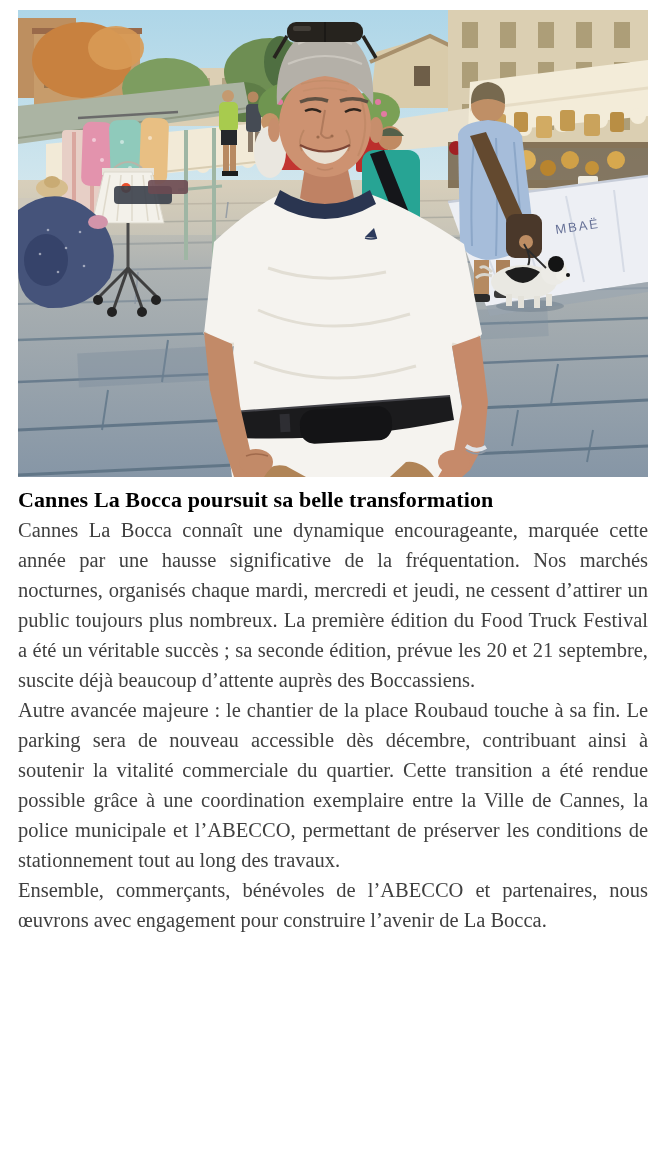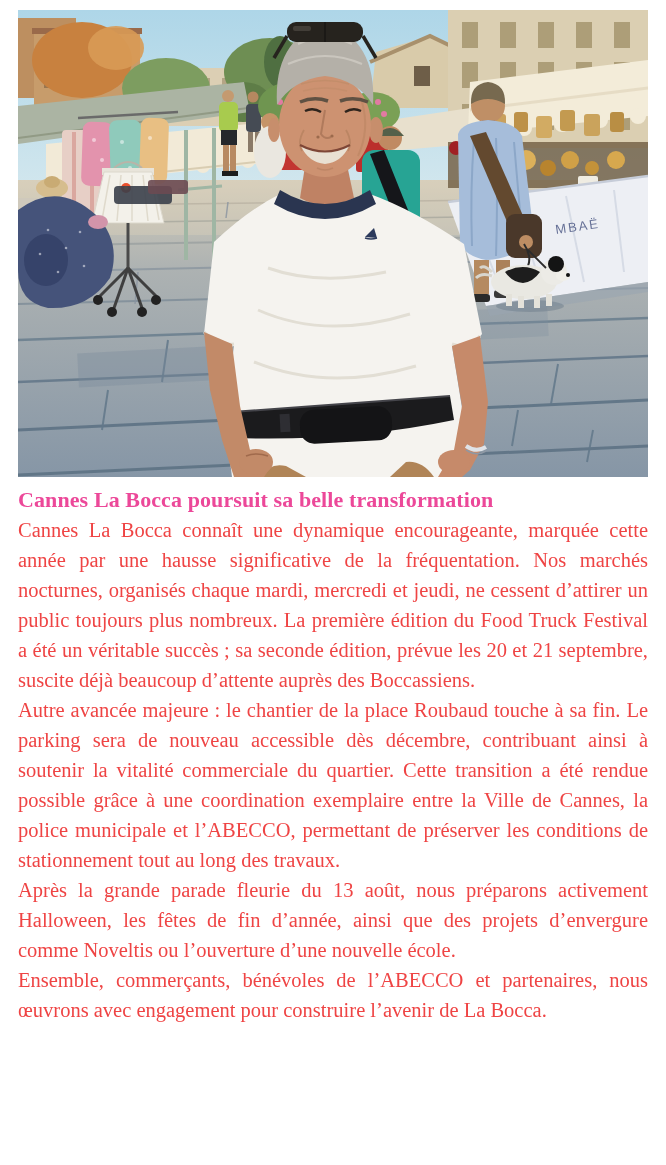--- a/index.html
+++ b/index.html
@@ -19,28 +19,28 @@
     margin: 0;
     width: 630px;
     height: 467px;
     line-height: 0;
   }
   figure.photo svg { display: block; }
   h1.headline {
     font-size: 22px;
     line-height: 30px;
     font-weight: bold;
-    color: #ec4899;
+    color: #000000;
     margin: 8px 0 0 0;
     letter-spacing: 0.1px;
   }
   article.body-text p {
     font-size: 20.5px;
     line-height: 30px;
-    color: #ef4444;
+    color: #404040;
     margin: 0;
     text-align: justify;
     text-justify: inter-word;
   }
 </style>
 </head>
 <body>
 
 <div class="page">
 
@@ -461,17 +461,16 @@
         </g>
       </g>
     </svg>
   </figure>
 
   <h1 class="headline">Cannes La Bocca poursuit sa belle transformation</h1>
 
   <article class="body-text">
     <p>Cannes La Bocca connaît une dynamique encourageante, marquée cette année par une hausse significative de la fréquentation. Nos marchés nocturnes, organisés chaque mardi, mercredi et jeudi, ne cessent d’attirer un public toujours plus nombreux. La première édition du Food Truck Festival a été un véritable succès&nbsp;; sa seconde édition, prévue les 20 et 21 septembre, suscite déjà beaucoup d’attente auprès des Boccassiens.</p>
     <p>Autre avancée majeure&nbsp;: le chantier de la place Roubaud touche à sa fin. Le parking sera de nouveau accessible dès décembre, contribuant ainsi à soutenir la vitalité commerciale du quartier. Cette transition a été rendue possible grâce à une coordination exemplaire entre la Ville de Cannes, la police municipale et l’ABECCO, permettant de préserver les conditions de stationnement tout au long des travaux.</p>
-    <p>Après la grande parade fleurie du 13 août, nous préparons activement Halloween, les fêtes de fin d’année, ainsi que des projets d’envergure comme Noveltis ou l’ouverture d’une nouvelle école.</p>
     <p>Ensemble, commerçants, bénévoles de l’ABECCO et partenaires, nous œuvrons avec engagement pour construire l’avenir de La Bocca.</p>
   </article>
 
 </div>
 
 </body></html>

